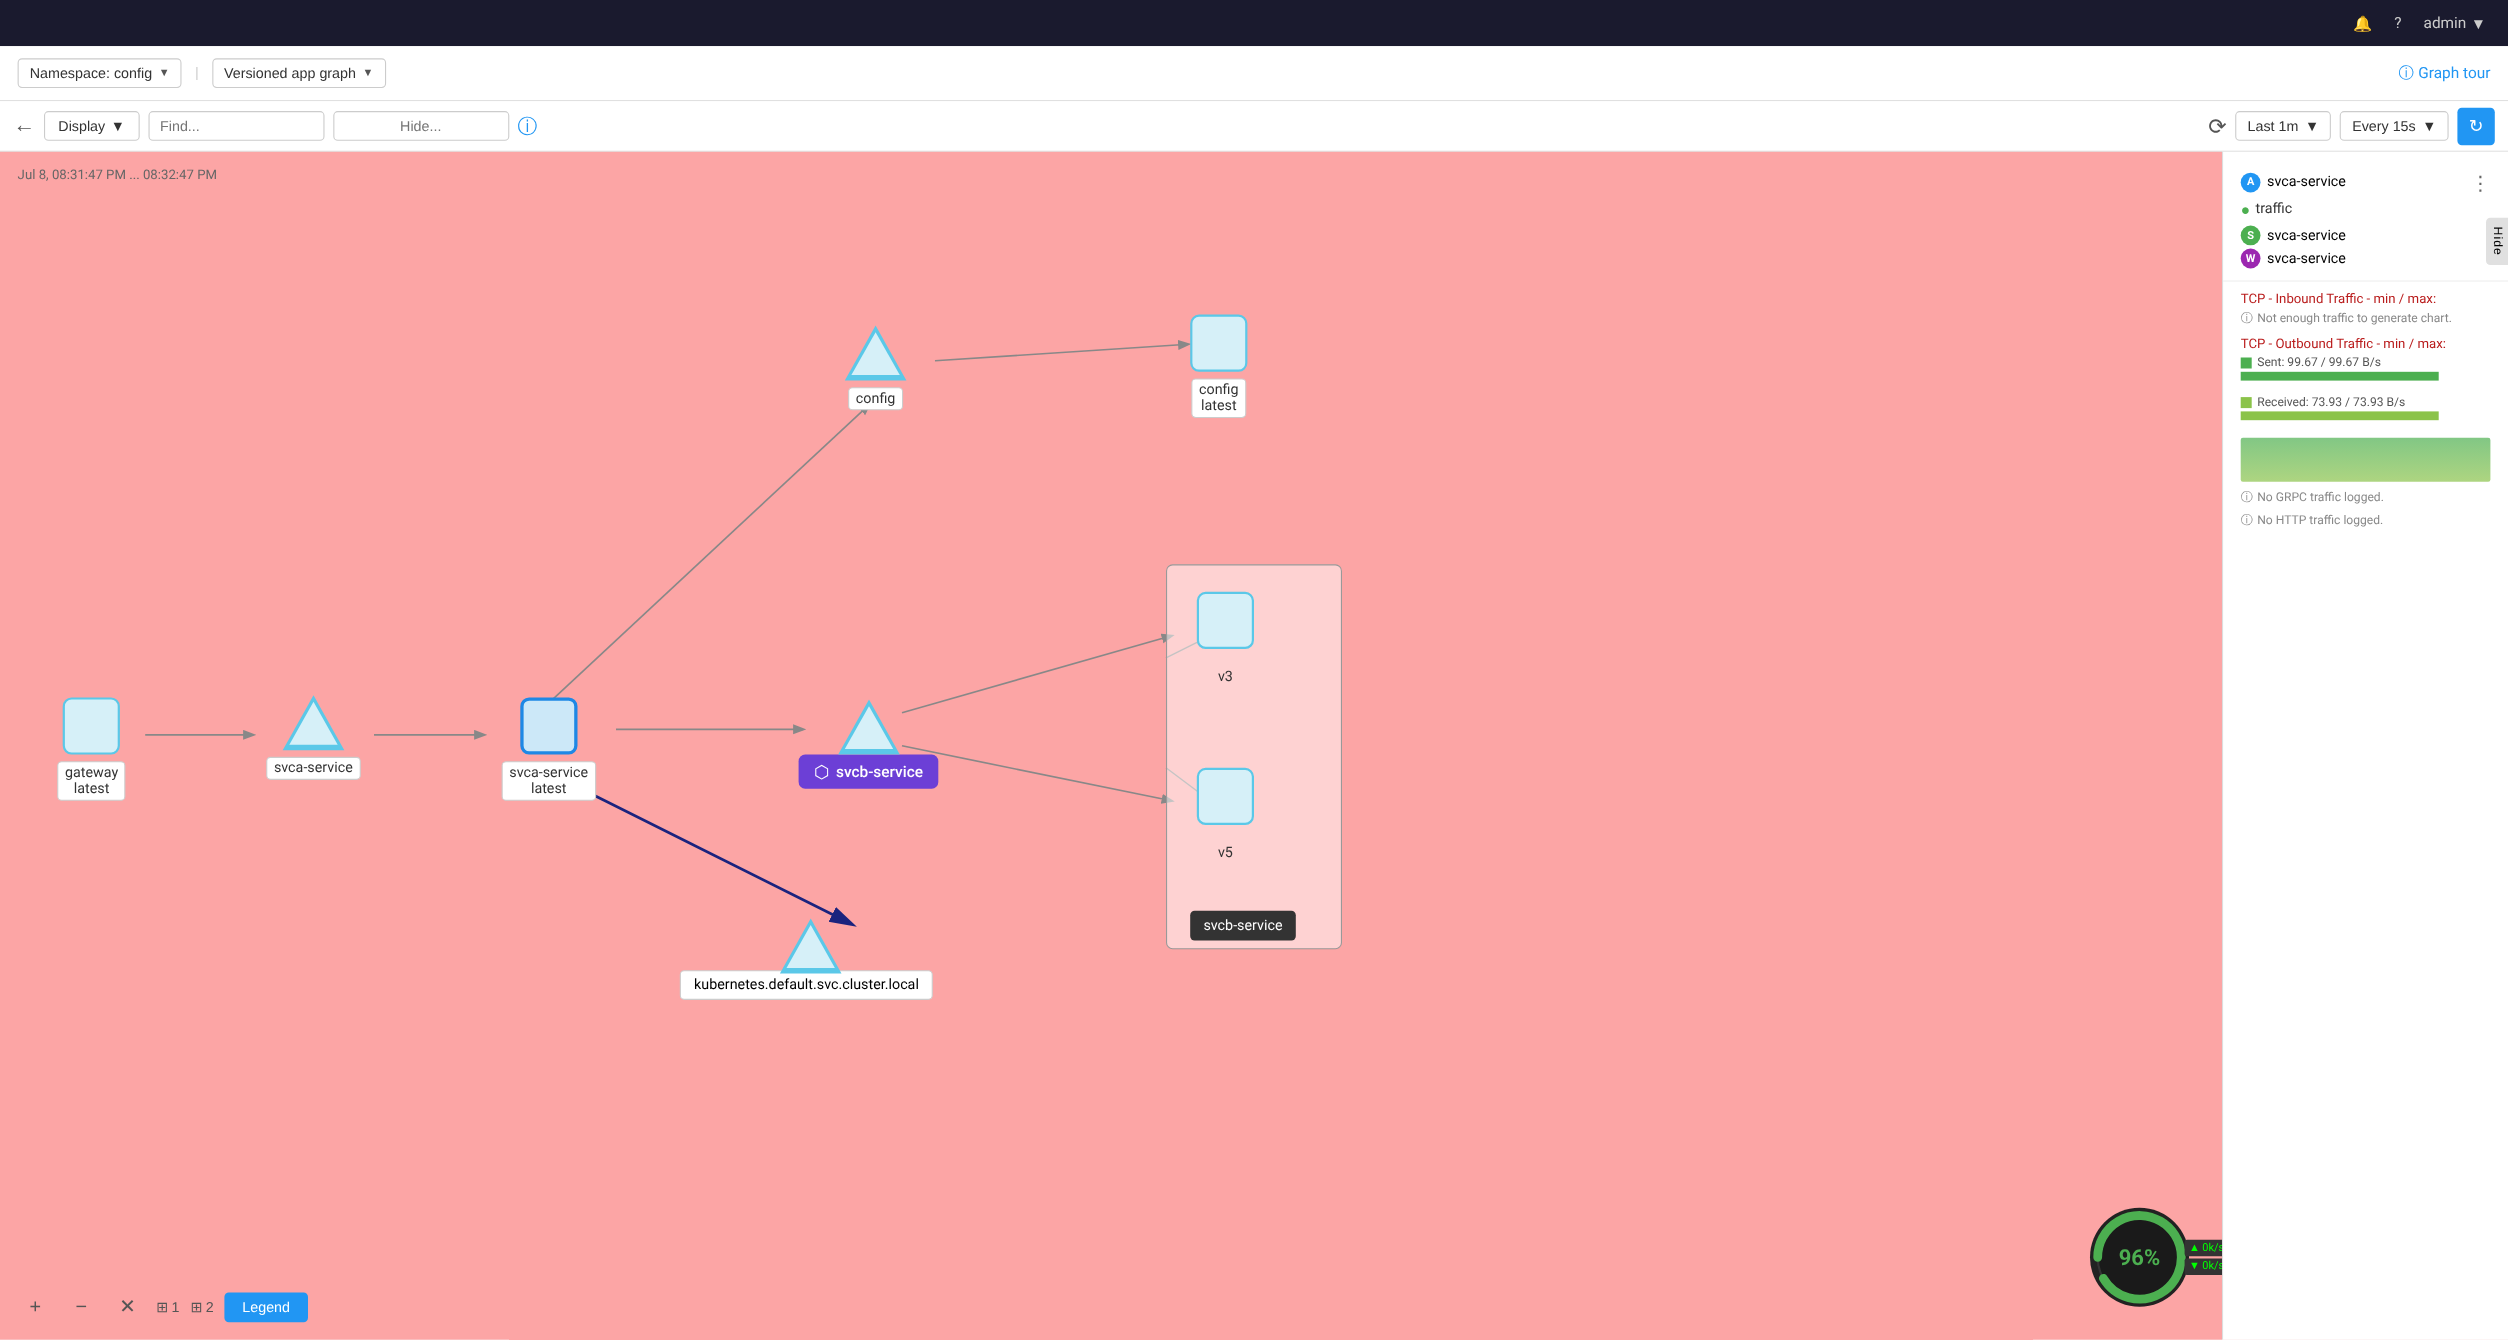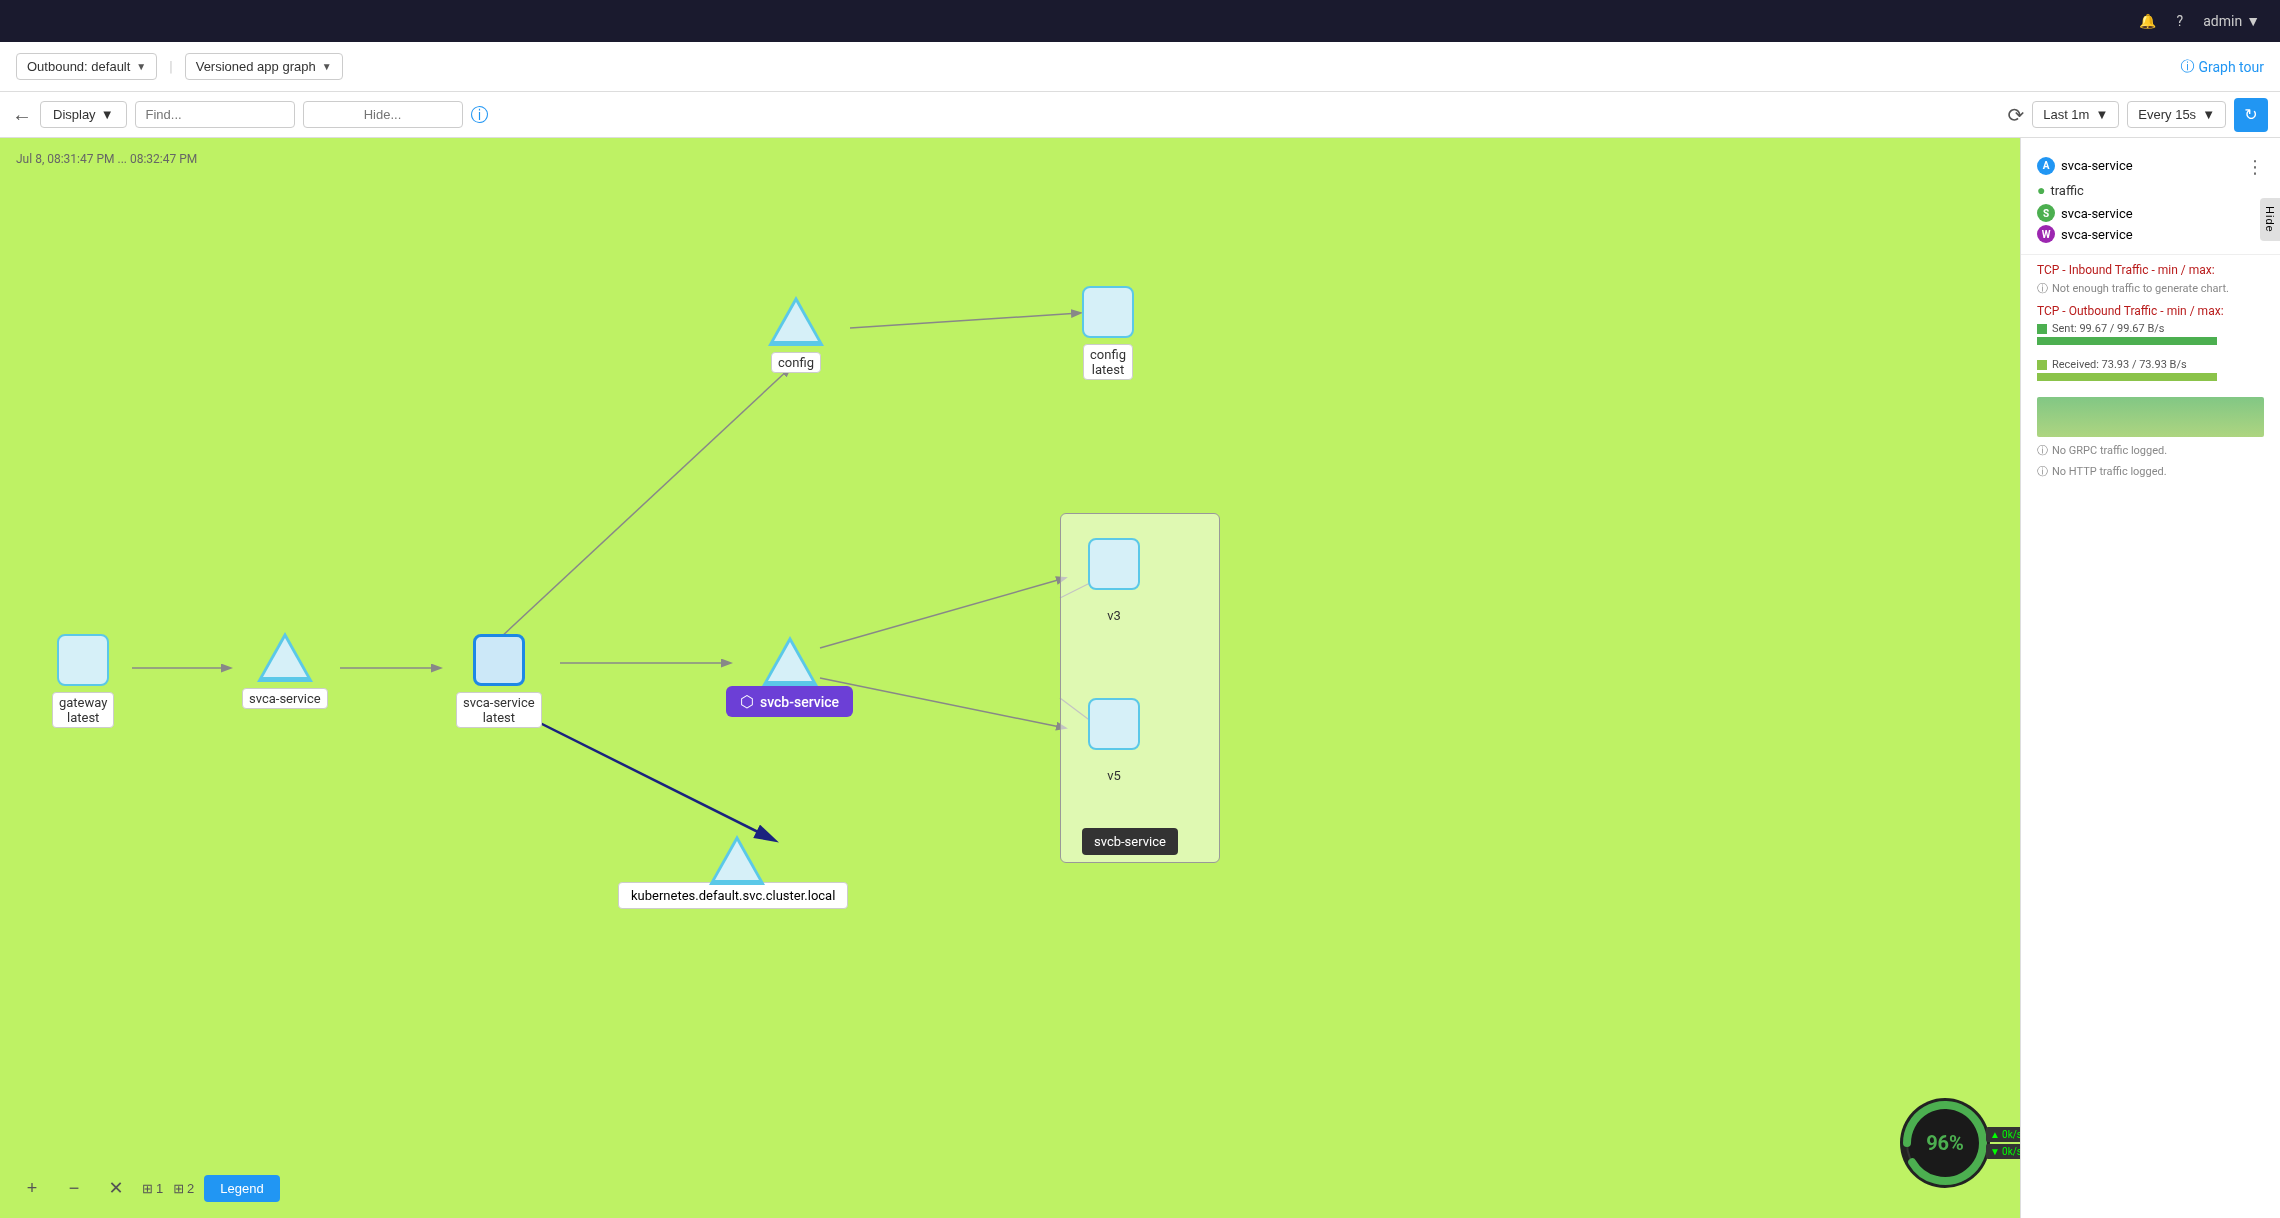--- a/index.html
+++ b/index.html
@@ -87,21 +87,21 @@
 
     
     #main {
       display: flex;
       height: calc(1218px - 42px - 50px - 46px);
     }
 
     
     #graph-area {
       flex: 1;
-      background: #bef264;
+      background: #fca5a5;
       position: relative;
       overflow: hidden;
     }
 
     .timestamp-label {
       position: absolute;
       top: 14px;
       left: 16px;
       font-size: 12px;
       color: #666;
@@ -333,21 +333,21 @@
   <span class="topbar-icon">?</span>
   <span class="admin-label">
     <span>admin</span>
     <span>▼</span>
   </span>
 </div>
 
 <div id="subnav">
   <div class="subnav-left">
     <button class="dropdown-btn">
-      <span>Outbound: default</span>
+      <span>Namespace: config</span>
       <span class="caret">▼</span>
     </button>
     <span style="color:#ccc;margin:0 4px;">|</span>
     <button class="dropdown-btn">
       <span>Versioned app graph</span>
       <span class="caret">▼</span>
     </button>
   </div>
   <div class="subnav-right">
     <a class="graph-tour-link">

